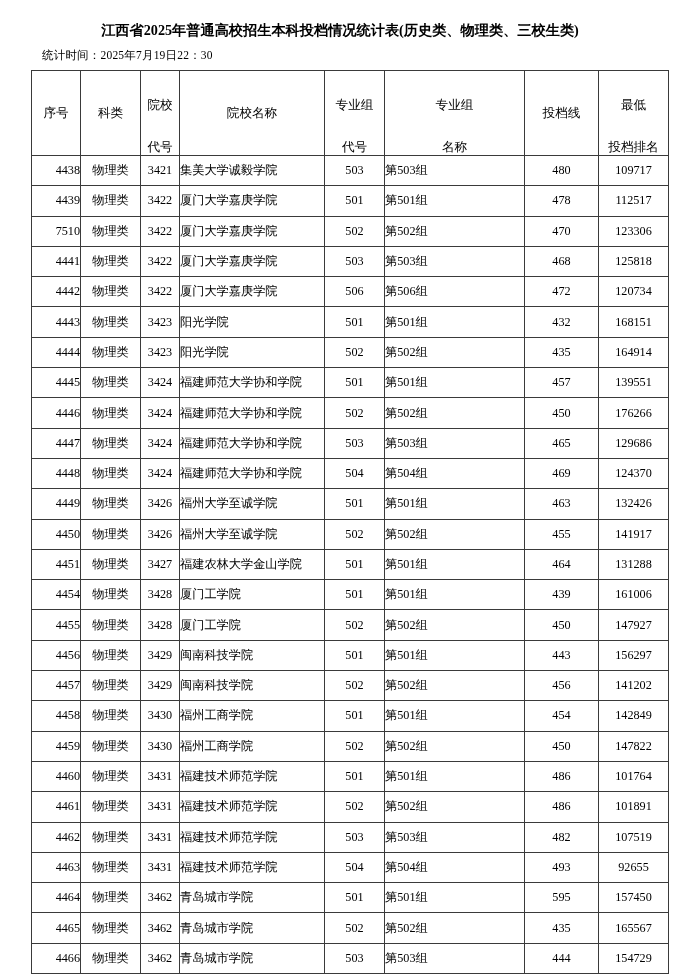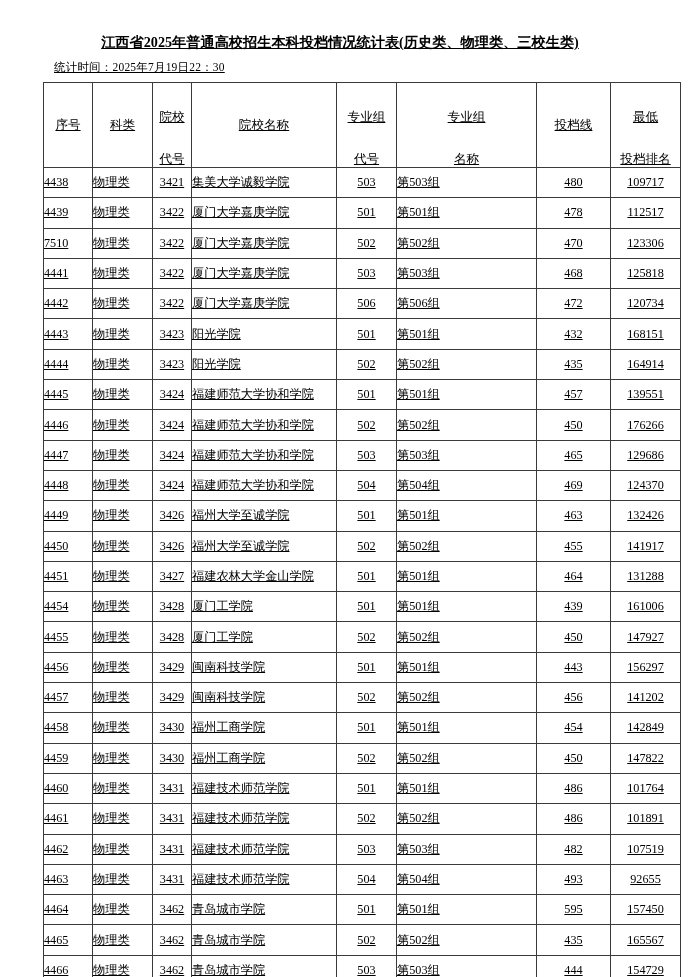--- a/index.html
+++ b/index.html
@@ -13,22 +13,21 @@
     height: 977px;
     font-family: "Liberation Serif", "DejaVu Serif", serif;
     color: #000000;
     overflow: hidden;
   }
   .page {
     position: relative;
     width: 680px;
     height: 977px;
     box-sizing: border-box;
-    padding: 16px;
-    text-decoration: underline;
+    padding: 4px;
   }
   .doc-title {
     text-align: center;
     font-size: 14.2px;
     font-weight: bold;
     letter-spacing: 0px;
     padding-top: 17px;
     line-height: 18px;
     white-space: nowrap;
   }
@@ -73,22 +72,22 @@
   
   col.c-idx      { width: 49px; }
   col.c-kelei    { width: 60px; }
   col.c-code     { width: 39px; }
   col.c-name     { width: 145px; }
   col.c-grpcode  { width: 60px; }
   col.c-grpname  { width: 140px; }
   col.c-line     { width: 74px; }
   col.c-rank     { width: 70px; }
 
-  td.idx      { text-align: left; }
-  td.kelei    { text-align: left; margin-left: 8px; }
+  td.idx      { text-align: right; }
+  td.kelei    { text-align: center; margin-left: 8px; }
   td.code     { text-align: center; }
   td.name     { text-align: left; padding-left: 4px; }
   td.grpcode  { text-align: center; }
   td.grpname  { text-align: left; padding-left: 5px; margin-left: 28px; }
   td.line     { text-align: center; }
   td.rank     { text-align: center; }
 </style>
 </head>
 <body>
 

